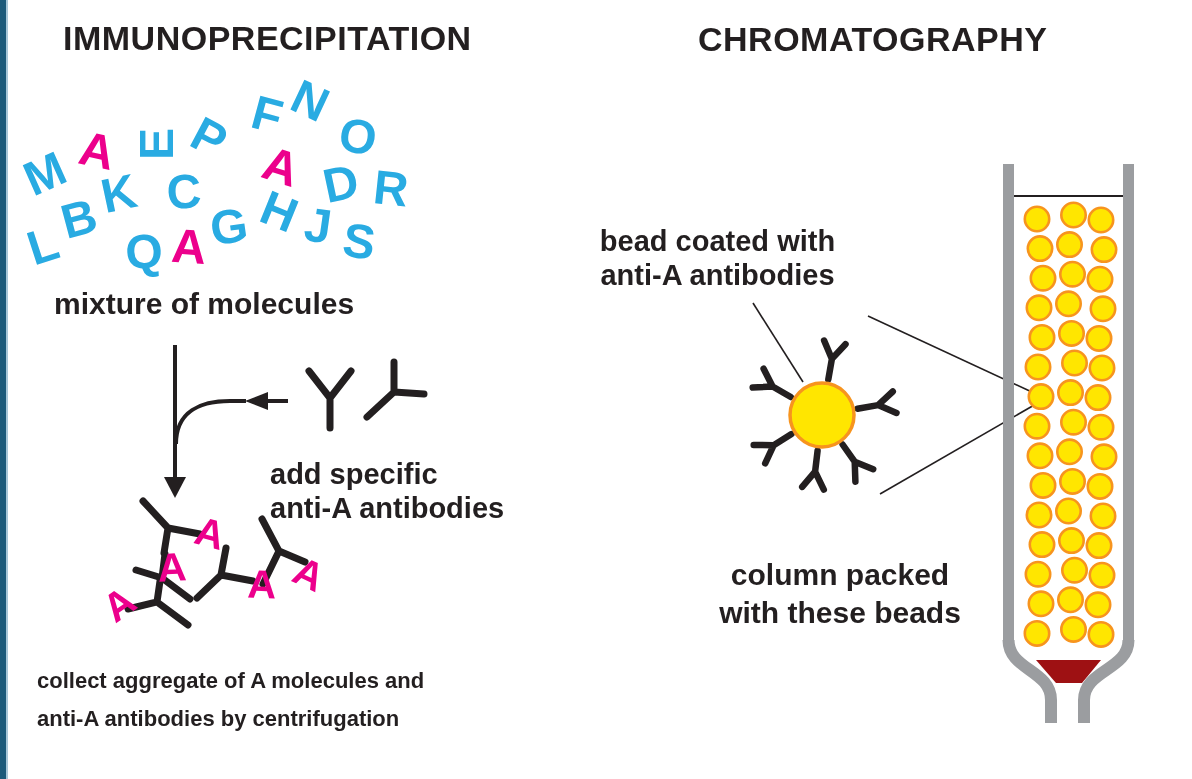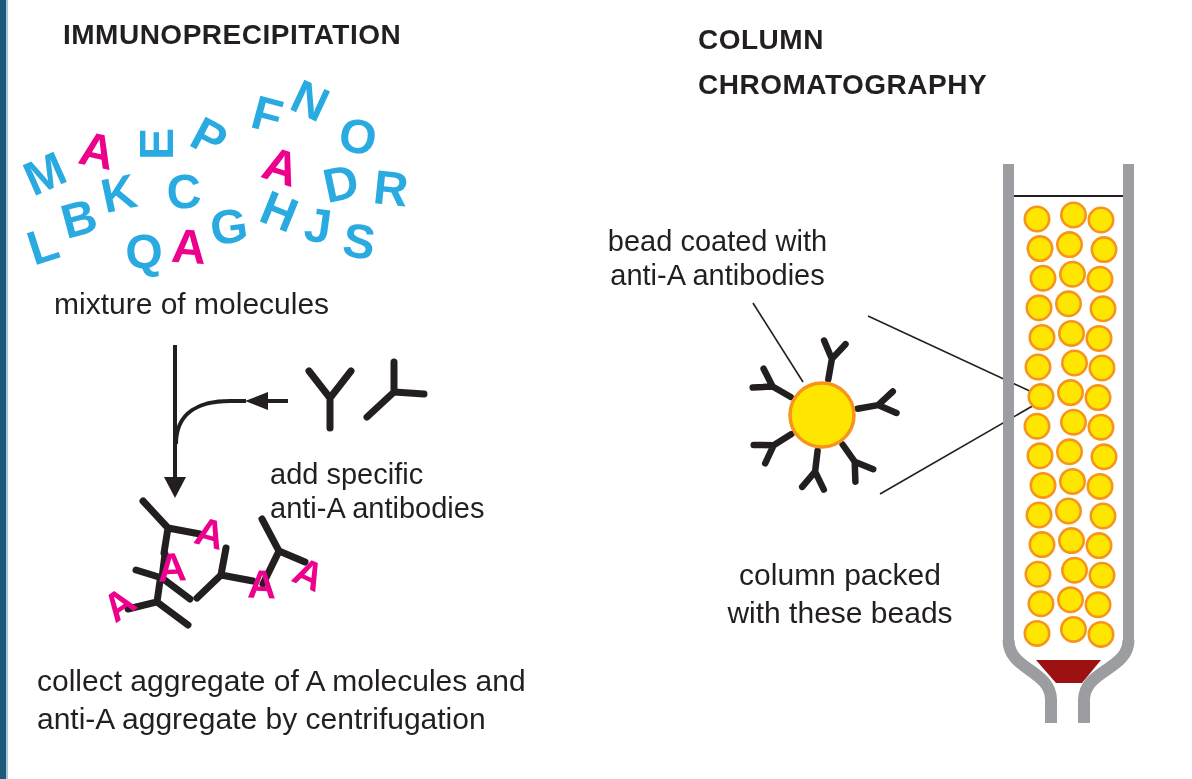--- a/index.html
+++ b/index.html
@@ -9,22 +9,22 @@
     font-family:"Liberation Sans",sans-serif;
     color:var(--text,#231f20);
   }
   .layer{position:absolute;inset:0;}
   #sidebar{
     position:absolute;left:0;top:0;bottom:0;width:6px;
     background:var(--sidebar,#1d5a7a);
     border-right:2px solid var(--sidebar_edge,#a9c7d8);
   }
   .txt{position:absolute;white-space:nowrap;color:var(--text,#231f20);}
-  .title{font-size:28px;font-weight:700;letter-spacing:0.5px;}
-  .label{font-size:29px;font-weight:400;}
+  .title{font-size:34px;font-weight:700;letter-spacing:0.5px;}
+  .label{font-size:29px;font-weight:700;}
   .mol{position:absolute;font-weight:700;font-size:48px;line-height:1;}
   .agg-a{position:absolute;font-weight:700;font-size:40px;line-height:1;color:var(--magenta,#ec008c);}
 </style>
 </head>
 <body>
 
 <div id="sidebar"></div>
 
 <svg class="layer" width="1192" height="779" viewBox="0 0 1192 779">
 
@@ -129,21 +129,20 @@
         <circle cx="1101.0" cy="634.4" r="12.2" fill="#ffe600" stroke="#f7941e" stroke-width="2.6"></circle>
       </g>
   </g>
 </svg>
 
 <div class="layer">
 
   <div class="txt title" style="left:63px;top:19px;">IMMUNOPRECIPITATION</div>
 
   <div class="txt title" style="left:698px;top:17px;line-height:45px;">
-    <div>COLUMN</div>
     <div>CHROMATOGRAPHY</div>
   </div>
 
   <div id="molecule-scatter" class="layer">
       <span class="mol" style="left: 45px; top: 174px; color: rgb(41, 171, 226); transform: translate(-50%, -50%) rotate(-24deg);">M</span>
       <span class="mol" style="left: 97px; top: 151px; color: rgb(236, 0, 140); transform: translate(-50%, -50%) rotate(12deg);">A</span>
       <span class="mol" style="left: 157px; top: 144px; color: rgb(41, 171, 226); transform: translate(-50%, -50%) rotate(-90deg);">E</span>
       <span class="mol" style="left: 209px; top: 138px; color: rgb(41, 171, 226); transform: translate(-50%, -50%) rotate(28deg);">P</span>
       <span class="mol" style="left: 267px; top: 115px; color: rgb(41, 171, 226); transform: translate(-50%, -50%) rotate(15deg);">F</span>
       <span class="mol" style="left: 310px; top: 101px; color: rgb(41, 171, 226); transform: translate(-50%, -50%) rotate(25deg);">N</span>
@@ -171,23 +170,23 @@
   </div>
 
   <div id="aggregate-a-layer" class="layer">
       <span class="agg-a" style="left: 210px; top: 533px; transform: translate(-50%, -50%) rotate(15deg);">A</span>
       <span class="agg-a" style="left: 172px; top: 567px; transform: translate(-50%, -50%) rotate(-3deg);">A</span>
       <span class="agg-a" style="left: 119px; top: 604px; transform: translate(-50%, -50%) rotate(-35deg);">A</span>
       <span class="agg-a" style="left: 262px; top: 584px; transform: translate(-50%, -50%) rotate(2deg);">A</span>
       <span class="agg-a" style="left: 309px; top: 574px; transform: translate(-50%, -50%) rotate(25deg);">A</span>
     </div>
 
-  <div class="txt label" style="left:37px;top:662px;font-size:30px;line-height:38px;">
+  <div class="txt label" style="left:37px;top:662px;font-size:22px;line-height:38px;">
     <div>collect aggregate of A molecules and</div>
-    <div>anti-A aggregate by centrifugation</div>
+    <div>anti-A antibodies by centrifugation</div>
   </div>
 
   <div class="txt label" style="left:570px;top:224px;width:295px;text-align:center;line-height:34px;">
     <div>bead coated with</div>
     <div>anti-A antibodies</div>
   </div>
 
   <div class="txt label" style="left:690px;top:556px;width:300px;text-align:center;font-size:30px;line-height:38px;">
     <div>column packed</div>
     <div>with these beads</div>

